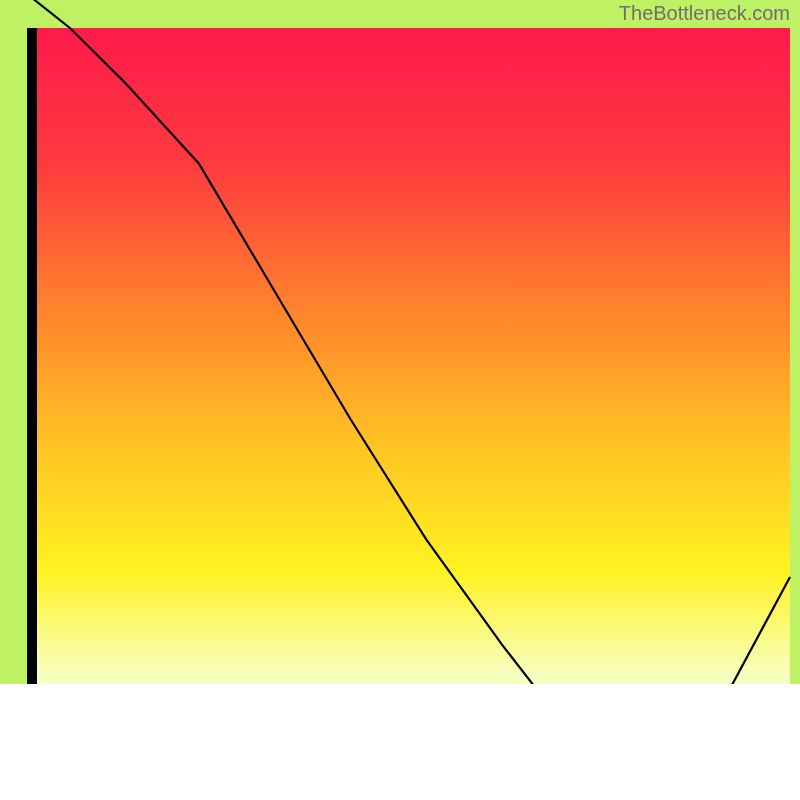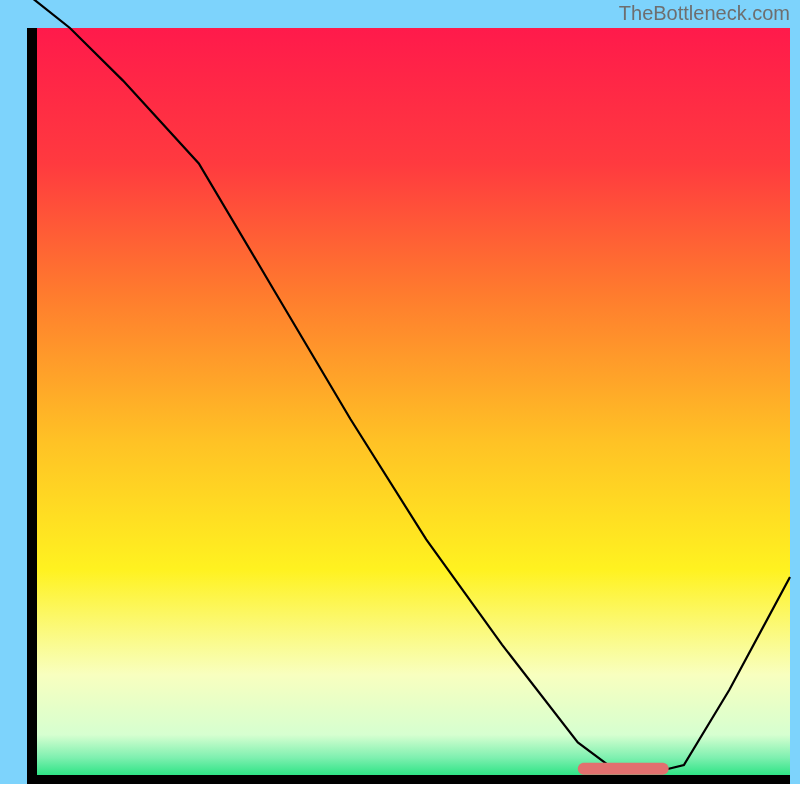--- a/index.html
+++ b/index.html
@@ -3,23 +3,23 @@
 <meta charset="utf-8">
 <style>
   body {
     margin: 0;
     padding: 0;
     background: #fff;
     font-family: Arial, Helvetica, sans-serif;
   }
   .wrap {
     width: 800px;
-    height: 784px;
+    height: 684px;
     position: relative;
-    background: #7dd3fc;
+    background: #bef264;
   }
   .watermark {
     position: absolute;
     top: 2px;
     right: 10px;
     color: #6e6e6e;
     font-size: 20px;
     font-weight: 400;
     letter-spacing: 0;
   }

